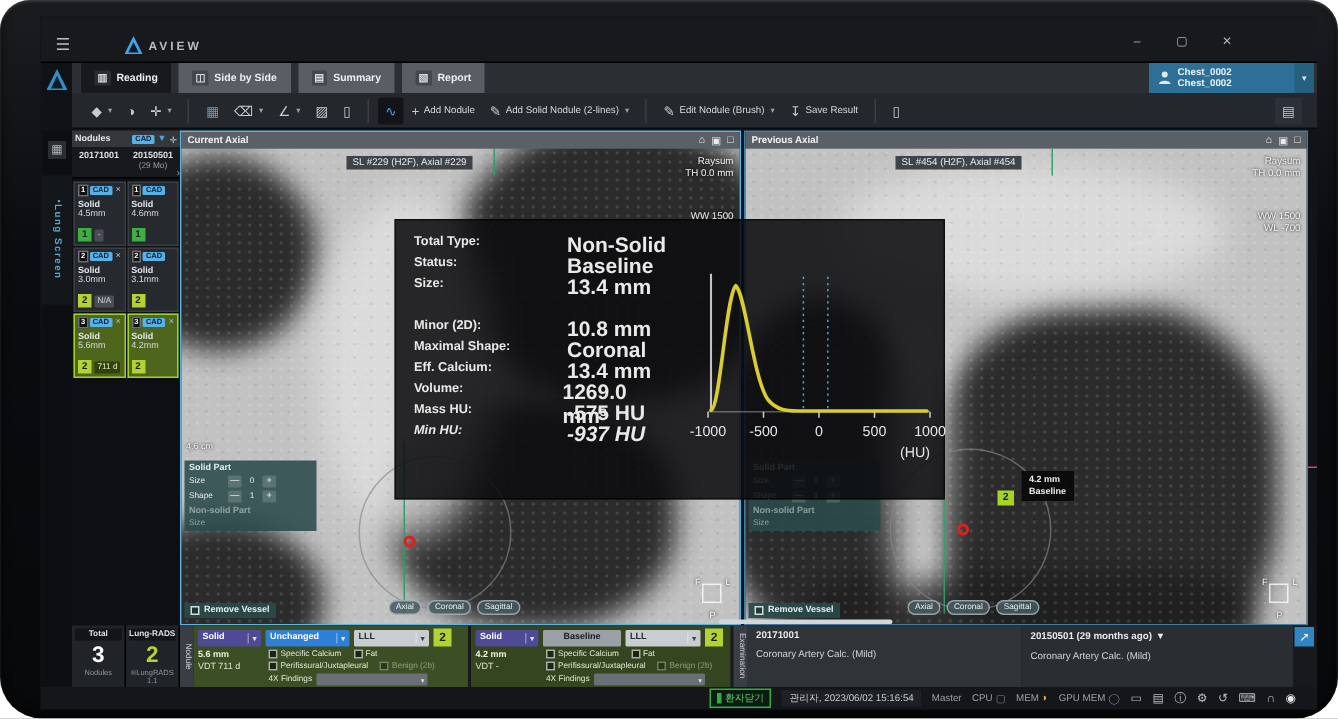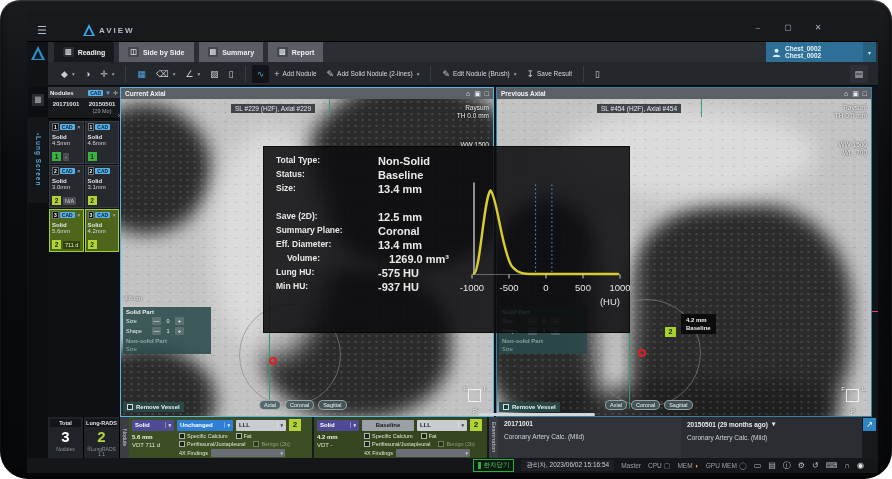--- a/index.html
+++ b/index.html
@@ -106,21 +106,21 @@
   .compass{border:1px solid rgba(255,255,255,.75);width:13px;height:13px;}
   .oletter{color:#fff;font-size:6px;text-shadow:0 0 2px #000;}
   .badge2{width:11px;height:10px;background:#a6d32a;color:#132005;font-size:7px;font-weight:bold;text-align:center;line-height:10px;}
   .tipbox{background:rgba(8,8,8,.9);color:#eceff1;font-size:6px;font-weight:bold;padding:2px 5px;line-height:8px;white-space:nowrap;}
   .pinkline{background:#e0407a;height:1px;}
 
   
   .popup{left:236px;top:135px;width:367px;height:187px;background:rgba(12,13,15,.88);z-index:50;border:1px solid rgba(0,0,0,.6);}
   .prow{position:absolute;left:12px;right:180px;height:14px;display:flex;}
   .plab{width:102px;font-size:8.5px;font-weight:bold;color:#e9e9e9;}
-  .pval{font-size:11px;font-weight:bold;color:#e9e9e9;}
+  .pval{font-size:14px;font-weight:bold;color:#e9e9e9;}
   .hist{left:196px;top:4px;width:168px;height:178px;}
 
   
   .bottom{left:21px;top:406px;right:0;height:41px;background:#17191c;}
   .statcell{top:0;height:41px;background:#202327;border-right:1px solid #000;text-align:center;}
   .stat-h{margin:2px 2px 0 2px;background:#121417;color:#dfe2e5;font-size:5.5px;font-weight:bold;line-height:8px;}
   .stat-v{font-size:15px;font-weight:bold;color:#fff;line-height:20px;}
   .stat-v.green{color:#b2d235;}
   .stat-s{font-size:5px;color:#8f959b;line-height:5px;}
   .vtab{top:0;width:9px;height:41px;background:#3a3e44;color:#cfd3d7;font-size:5.5px;writing-mode:vertical-rl;text-align:center;line-height:9px;}
@@ -539,40 +539,40 @@
         </div>
       <div class="prow" style="top:22px;">
           <span class="plab">Status:</span>
           <span class="pval">Baseline</span>
         </div>
       <div class="prow" style="top:36px;">
           <span class="plab">Size:</span>
           <span class="pval">13.4 mm</span>
         </div>
       <div class="prow" style="top:64px;">
-          <span class="plab">Save (2D):</span>
-          <span class="pval">12.5 mm</span>
+          <span class="plab">Minor (2D):</span>
+          <span class="pval">10.8 mm</span>
         </div>
       <div class="prow" style="top:78px;">
-          <span class="plab">Summary Plane:</span>
+          <span class="plab">Maximal Shape:</span>
           <span class="pval">Coronal</span>
         </div>
       <div class="prow" style="top:92px;">
-          <span class="plab">Eff. Diameter:</span>
+          <span class="plab">Eff. Calcium:</span>
           <span class="pval">13.4 mm</span>
         </div>
       <div class="prow" style="top:106px;justify-content:flex-end;">
           <span class="plab">Volume:</span>
           <span class="pval">1269.0 mm³</span>
         </div>
       <div class="prow" style="top:120px;">
-          <span class="plab">Lung HU:</span>
+          <span class="plab">Mass HU:</span>
           <span class="pval">-575 HU</span>
         </div>
-      <div class="prow" style="top:134px;">
+      <div class="prow" style="top:134px;font-style:italic;">
           <span class="plab">Min HU:</span>
           <span class="pval">-937 HU</span>
         </div>
       <div class="abs hist">
         <svg width="168" height="178" viewBox="0 0 168 155" style="overflow:visible;">
           <line x1="14" y1="20" x2="14" y2="112" stroke="rgba(255,255,255,0.75)" stroke-width="1.4"></line>
           <line x1="12" y1="112" x2="160" y2="112" stroke="rgba(210,210,210,0.4)" stroke-width="1"></line>
           <line x1="75.6" y1="22" x2="75.6" y2="112" stroke="#3fa9e8" stroke-width="1" stroke-dasharray="1.5,2.6"></line>
           <line x1="91.9" y1="22" x2="91.9" y2="112" stroke="#3fa9e8" stroke-width="1" stroke-dasharray="1.5,2.6"></line>
           <path d="M14,111 C 20,110 24,34 30.5,28 C 37,33 42,90 52,104 C 58,111 64,111.5 72,111.5 L158,111.5" fill="none" stroke="#d8cc30" stroke-width="2.4" stroke-linecap="round"></path>

